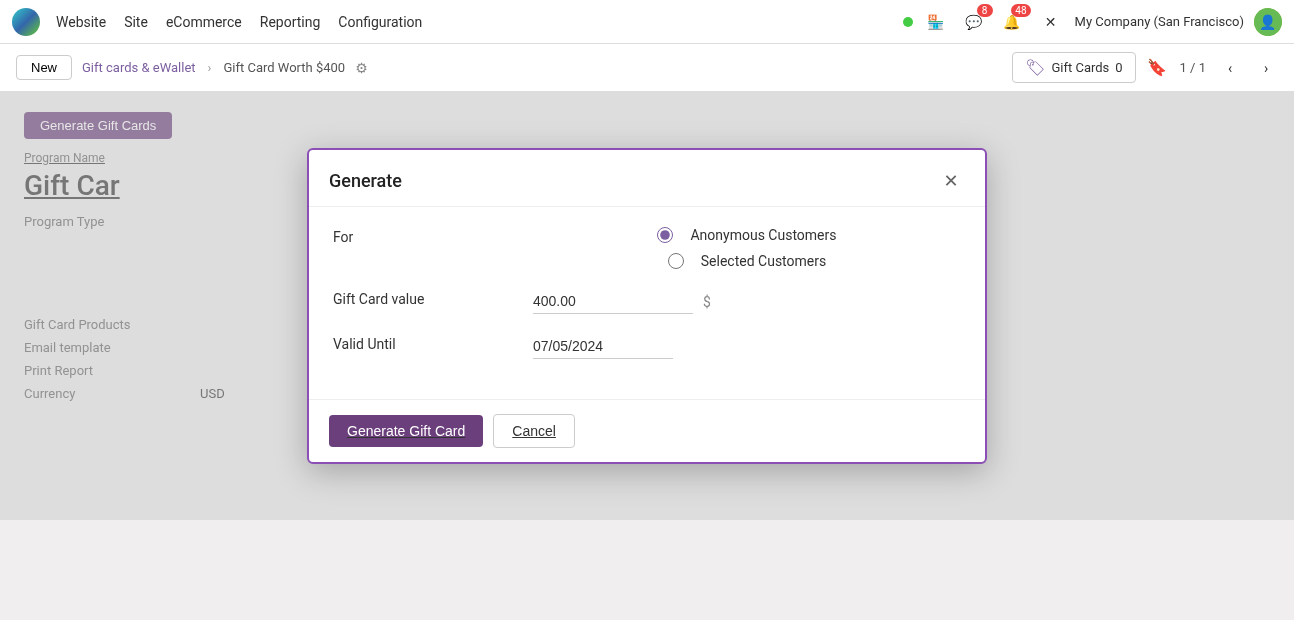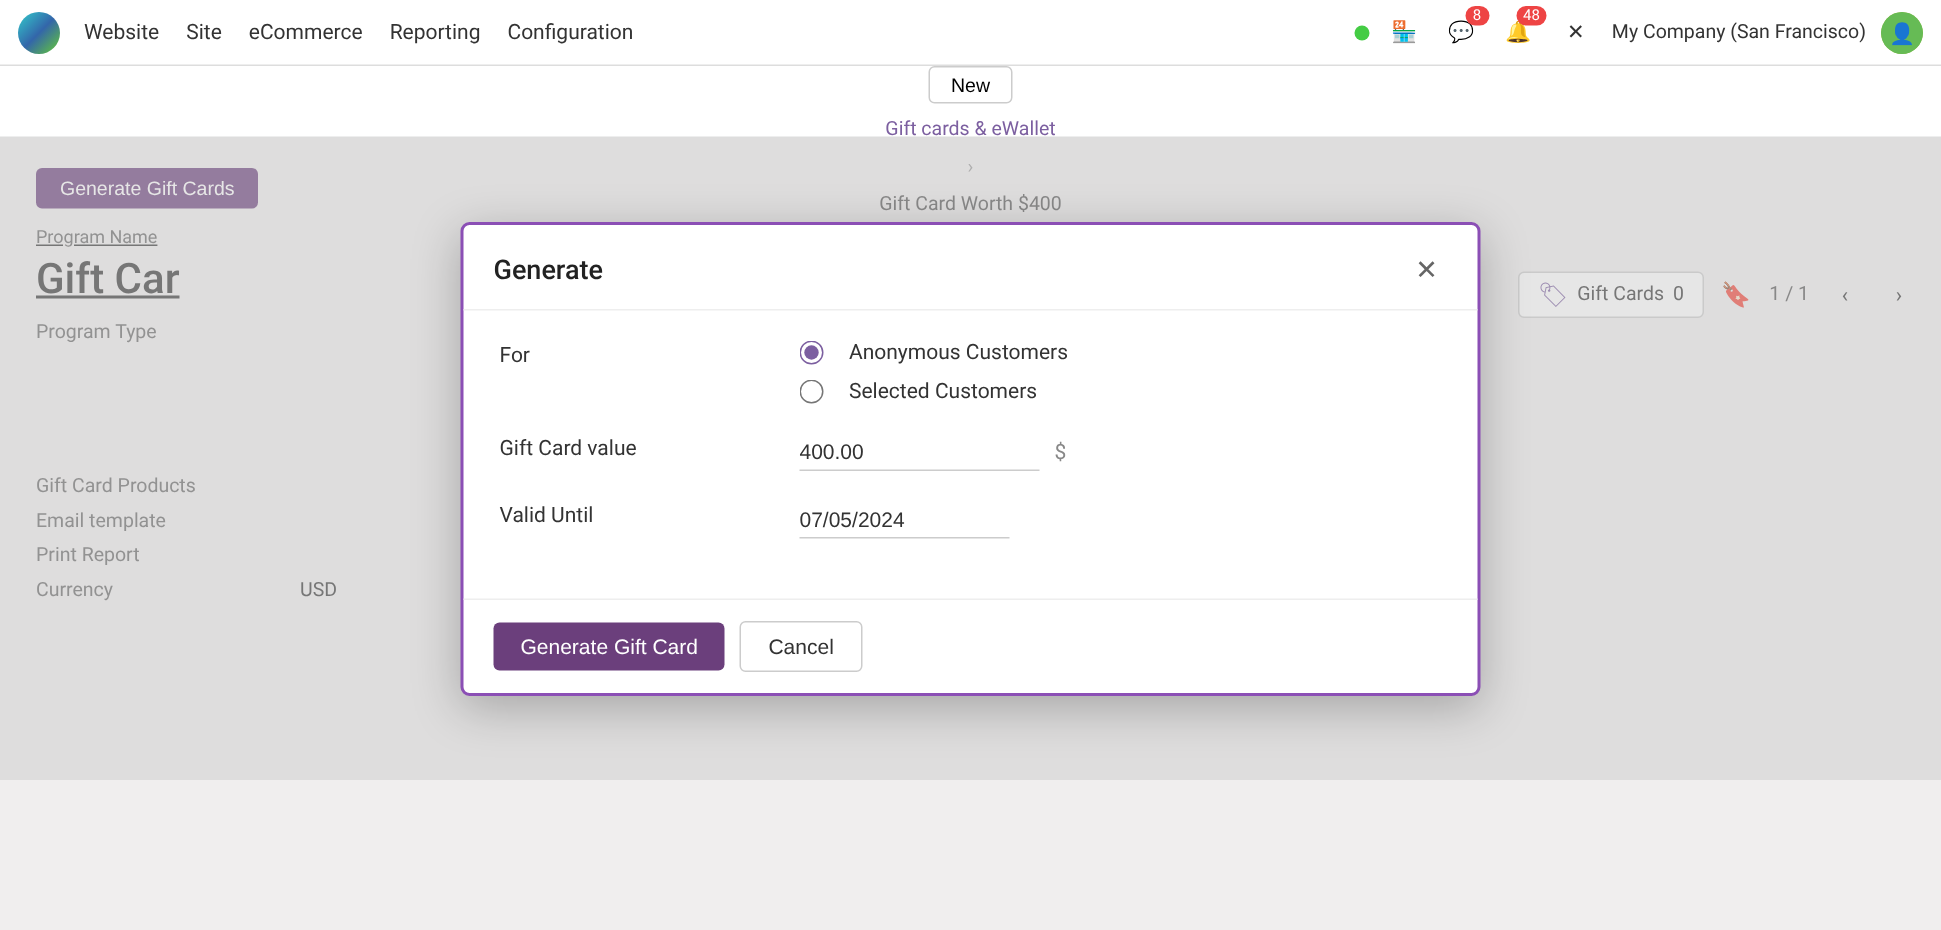--- a/index.html
+++ b/index.html
@@ -32,21 +32,20 @@
 
     
     .toolbar {
       background: white;
       height: 48px;
       display: flex;
       align-items: center;
       padding: 0 16px;
       border-bottom: 1px solid #ddd;
       gap: 10px;
-      flex-direction: column;
     }
     .btn-new {
       border: 1px solid #ccc;
       background: white;
       padding: 4px 14px;
       font-size: 13px;
       border-radius: 4px;
       cursor: pointer;
       font-weight: 500;
     }
@@ -125,38 +124,39 @@
     }
     .modal-title { font-size: 18px; font-weight: 500; color: #222; }
     .modal-close { cursor: pointer; font-size: 18px; color: #666; width: 28px; height: 28px; display: flex; align-items: center; justify-content: center; border-radius: 4px; }
     .modal-body { padding: 20px 24px; }
     .modal-footer {
       padding: 14px 20px;
       border-top: 1px solid #eee;
       display: flex;
       gap: 10px;
       align-items: center;
+      text-decoration: underline;
     }
 
     
     .modal-form-row {
       display: flex;
       align-items: flex-start;
       margin-bottom: 20px;
       gap: 20px;
     }
     .modal-form-label {
       min-width: 180px;
       font-size: 14px;
       color: #333;
       padding-top: 2px;
     }
     .modal-form-control { flex: 1; }
     .radio-group { display: flex; flex-direction: column; gap: 10px; }
-    .radio-item { display: flex; align-items: center; gap: 17px; cursor: pointer; }
+    .radio-item { display: flex; align-items: center; gap: 17px; cursor: pointer; justify-content: center; }
     .radio-input {
       width: 16px; height: 16px;
       accent-color: #7c5fa0;
       cursor: pointer;
     }
     .radio-label { font-size: 14px; color: #333; }
     .modal-input {
       border: none;
       border-bottom: 1px solid #ccc;
       padding: 4px 0;

